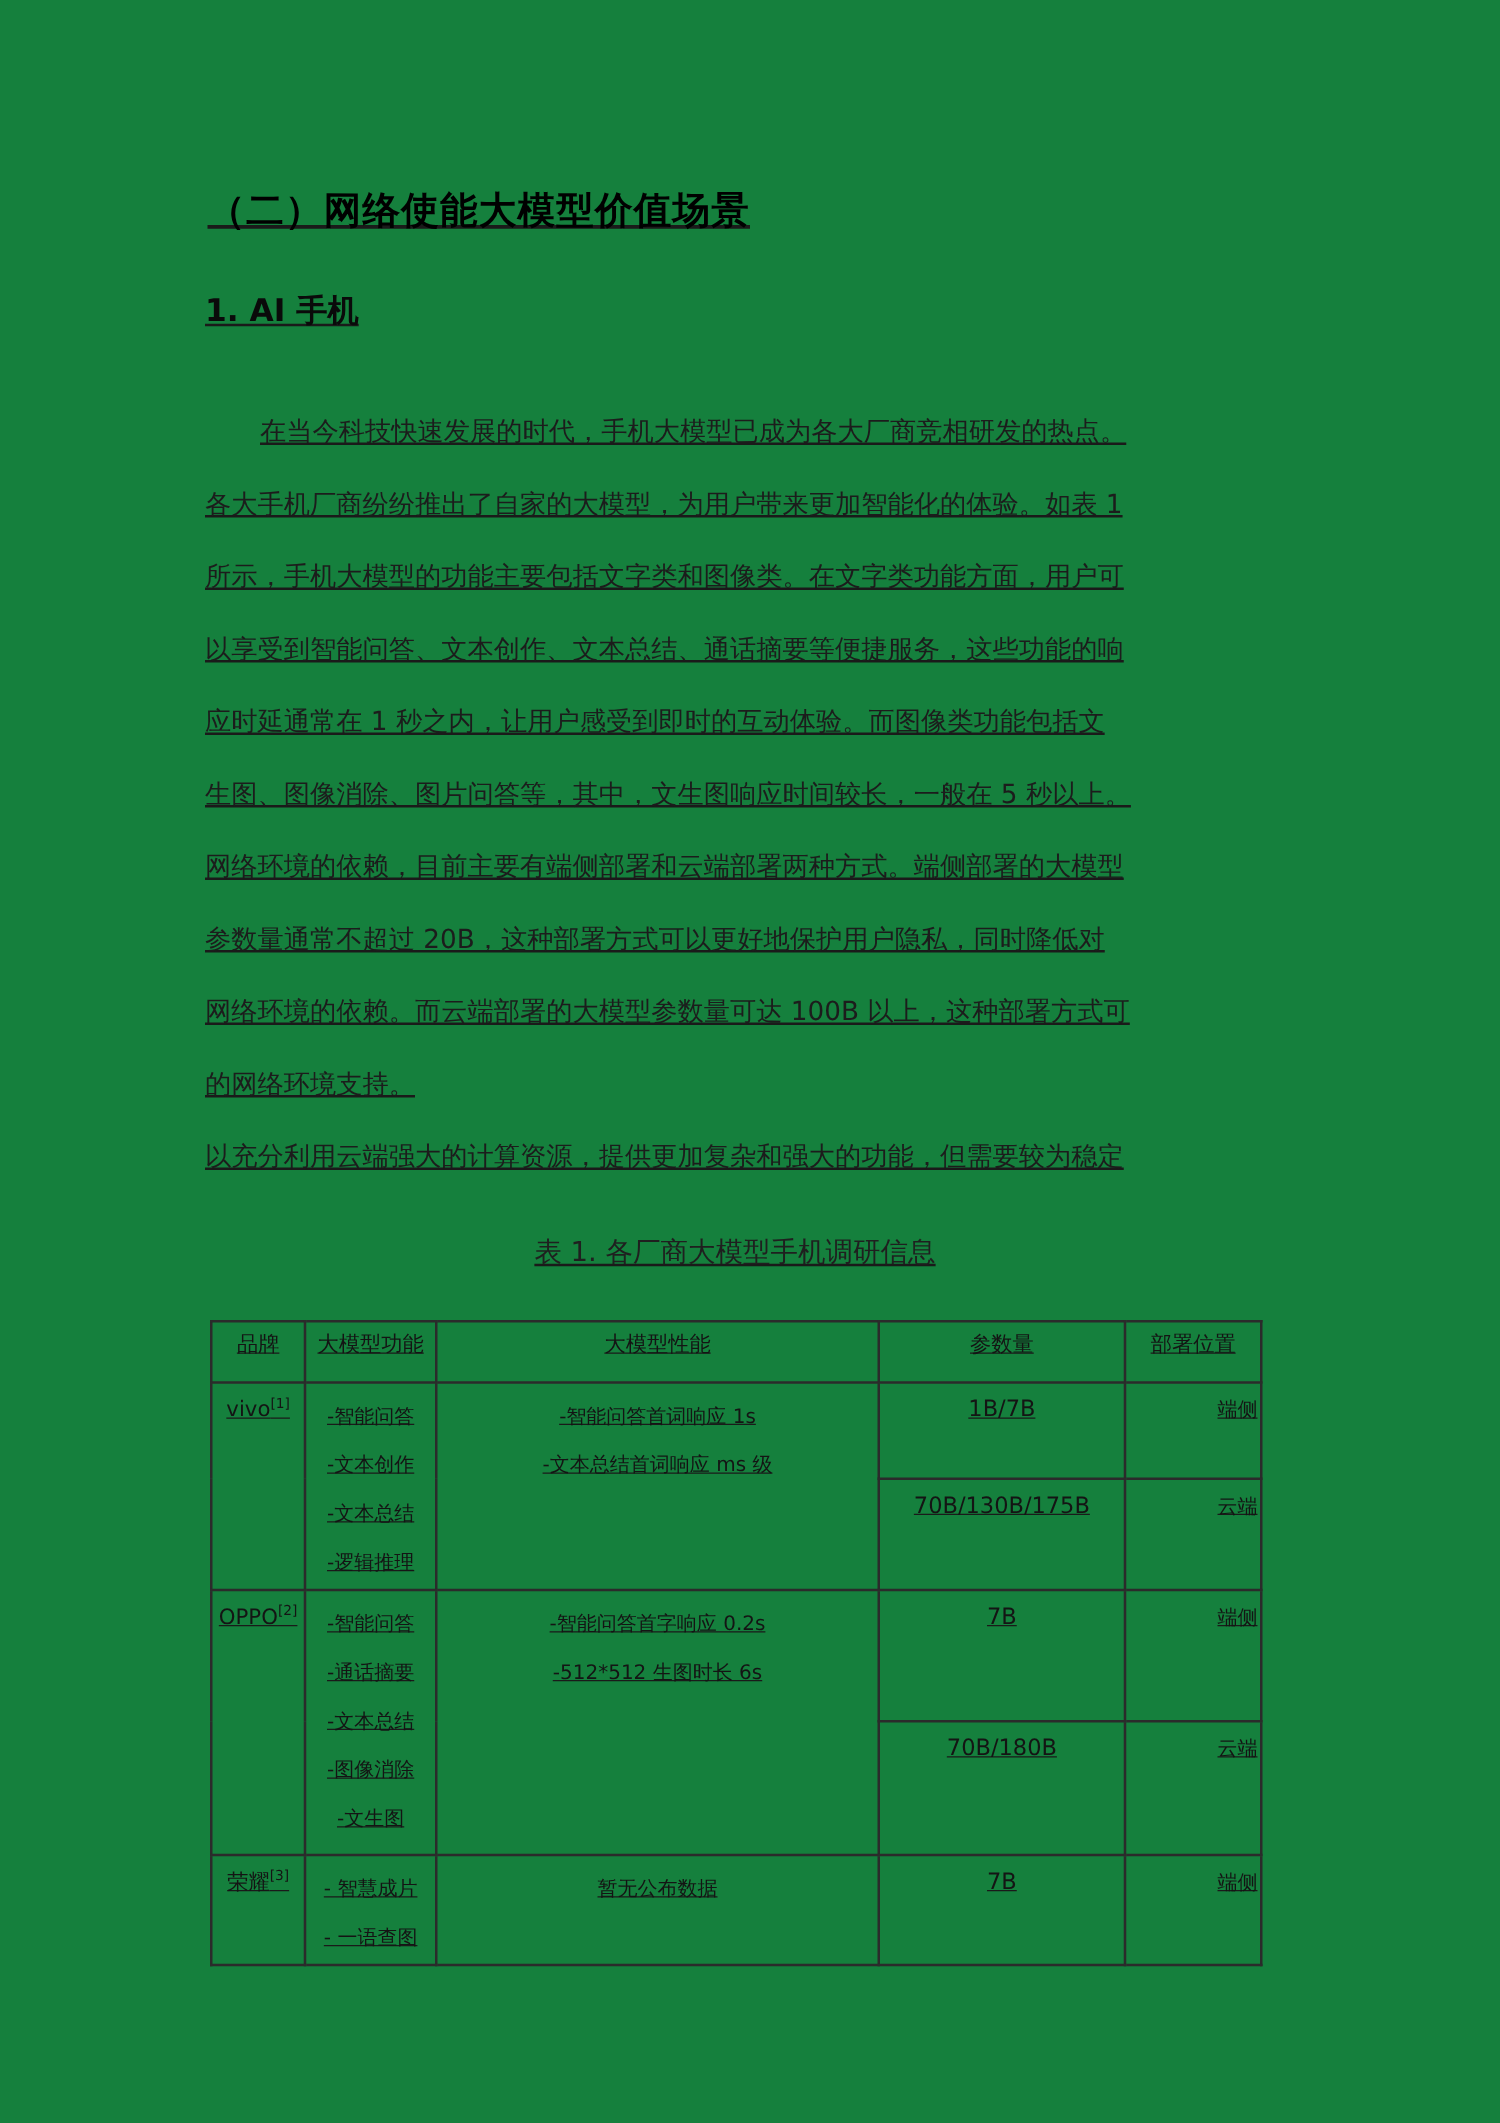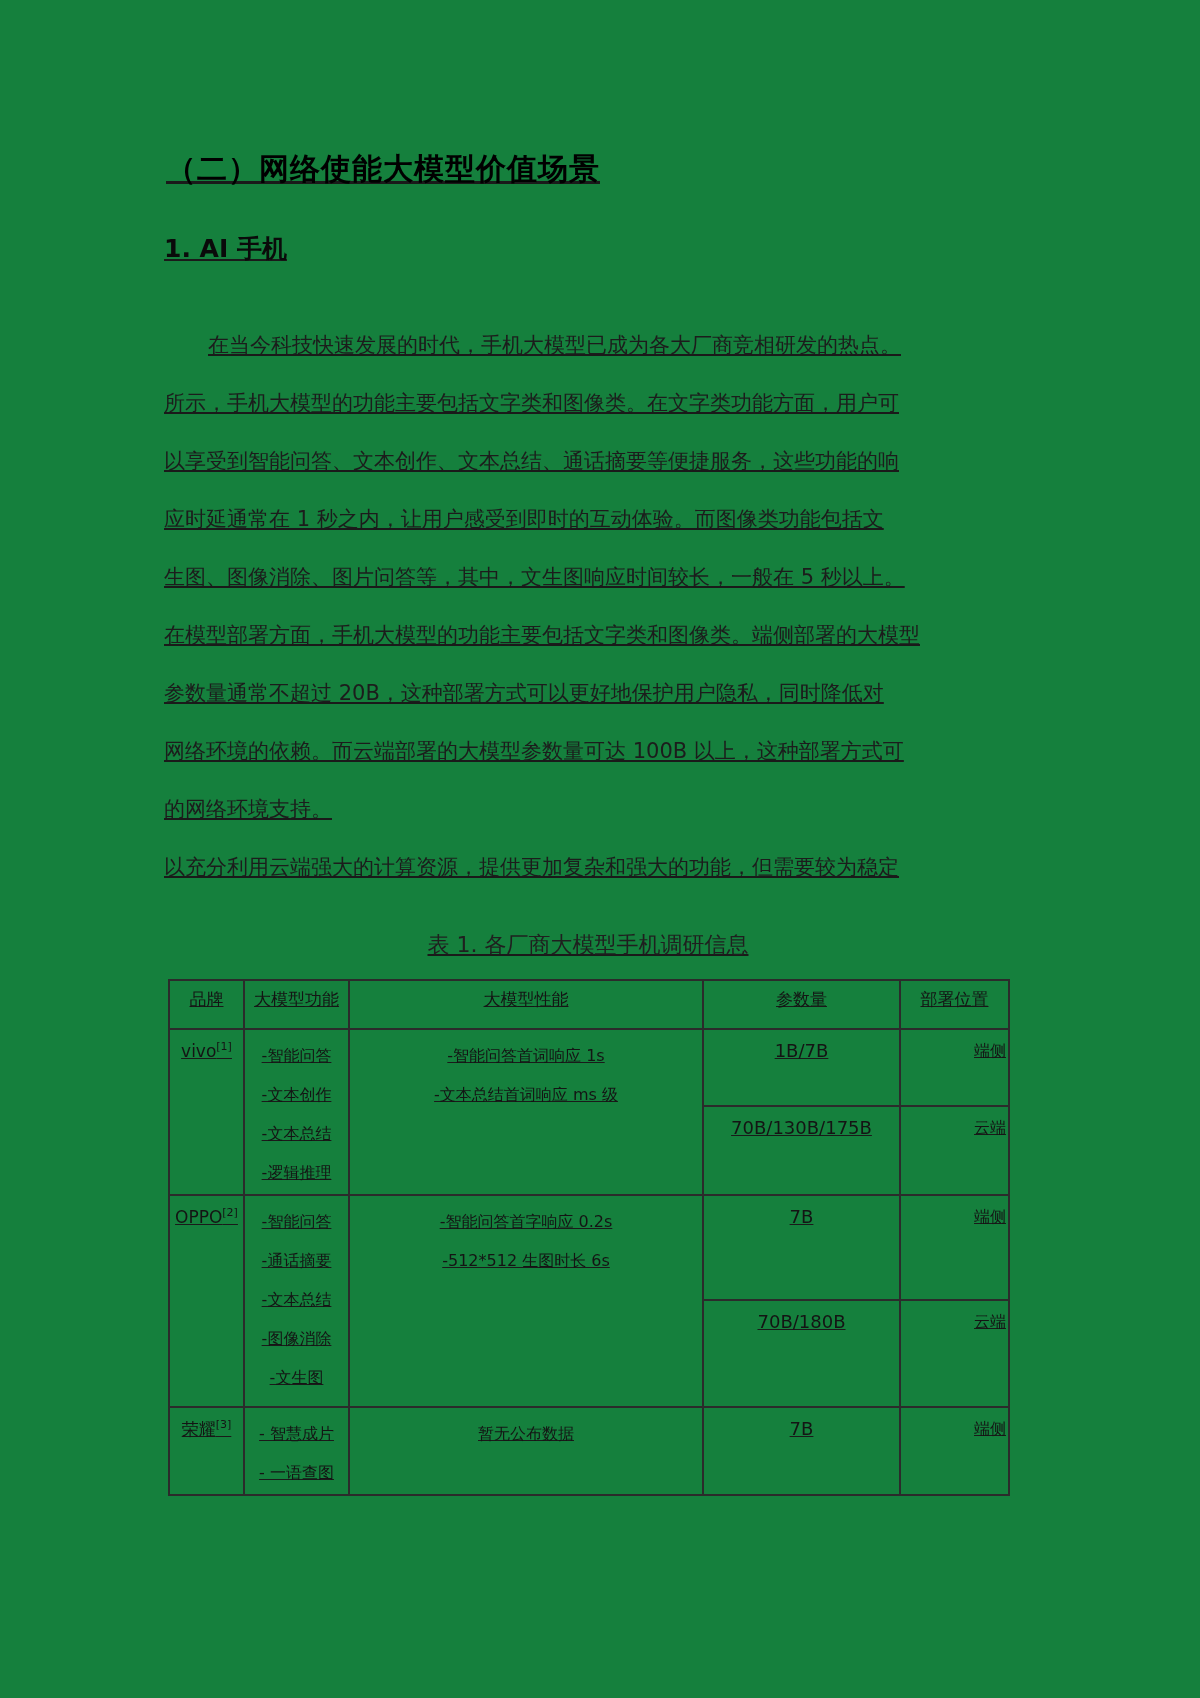--- a/index.html
+++ b/index.html
@@ -33,21 +33,21 @@
   .body-text .pline{white-space:nowrap;}
   .body-text .pline.first{text-indent:44px;}
   .tbl-caption{
     margin:36px 0 0 168px;
     width:840px;
     text-align:center;
     font-size:22px;line-height:26px;
     color:#1f1f1f;
   }
   table.survey{
-    margin:21px 0 0 168px;
+    margin:40px 0 0 168px;
     width:840px;
     border-collapse:collapse;
     table-layout:fixed;
     font-size:16px;
     color:#141414;
   }
   table.survey col.c-brand{width:75px;}
   table.survey col.c-func{width:105px;}
   table.survey col.c-perf{width:354px;}
   table.survey col.c-params{width:197px;}
@@ -76,25 +76,26 @@
 <body>
 
 <div class="page">
 
   <div class="h1">（二）网络使能大模型价值场景</div>
 
   <div class="h2">1. AI 手机</div>
 
   <div class="body-text">
       <div class="pline first">在当今科技快速发展的时代，手机大模型已成为各大厂商竞相研发的热点。</div>
+      <div class="pline">各大手机厂商纷纷推出了自家的大模型，为用户带来更加智能化的体验。如表 1</div>
       <div class="pline">所示，手机大模型的功能主要包括文字类和图像类。在文字类功能方面，用户可</div>
       <div class="pline">以享受到智能问答、文本创作、文本总结、通话摘要等便捷服务，这些功能的响</div>
       <div class="pline">应时延通常在 1 秒之内，让用户感受到即时的互动体验。而图像类功能包括文</div>
       <div class="pline">生图、图像消除、图片问答等，其中，文生图响应时间较长，一般在 5 秒以上。</div>
-      <div class="pline">在模型部署方面，手机大模型的功能主要包括文字类和图像类。端侧部署的大模型</div>
+      <div class="pline">网络环境的依赖，目前主要有端侧部署和云端部署两种方式。端侧部署的大模型</div>
       <div class="pline">参数量通常不超过 20B，这种部署方式可以更好地保护用户隐私，同时降低对</div>
       <div class="pline">网络环境的依赖。而云端部署的大模型参数量可达 100B 以上，这种部署方式可</div>
       <div class="pline">的网络环境支持。</div>
       <div class="pline">以充分利用云端强大的计算资源，提供更加复杂和强大的功能，但需要较为稳定</div>
     </div>
 
   <div class="tbl-caption">表 1. 各厂商大模型手机调研信息</div>
 
   <table class="survey">
     <colgroup>

